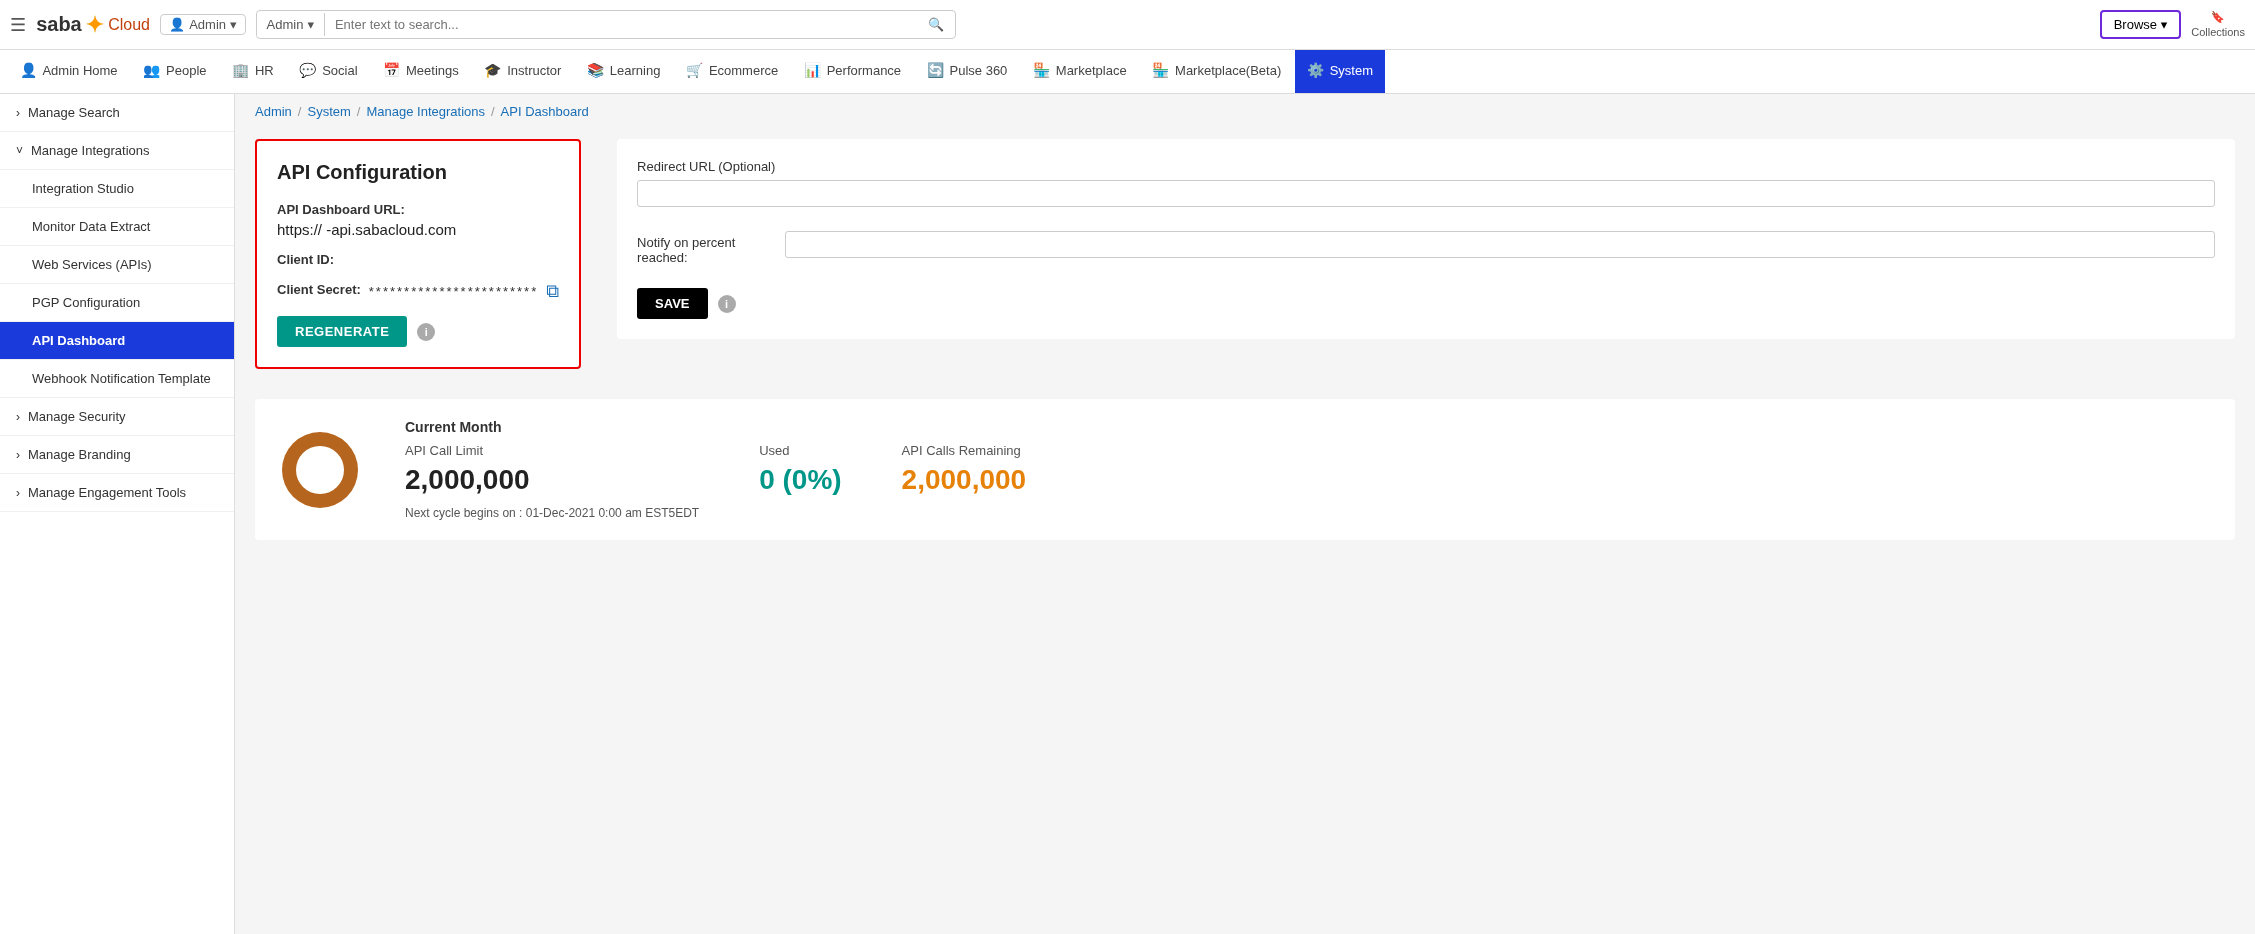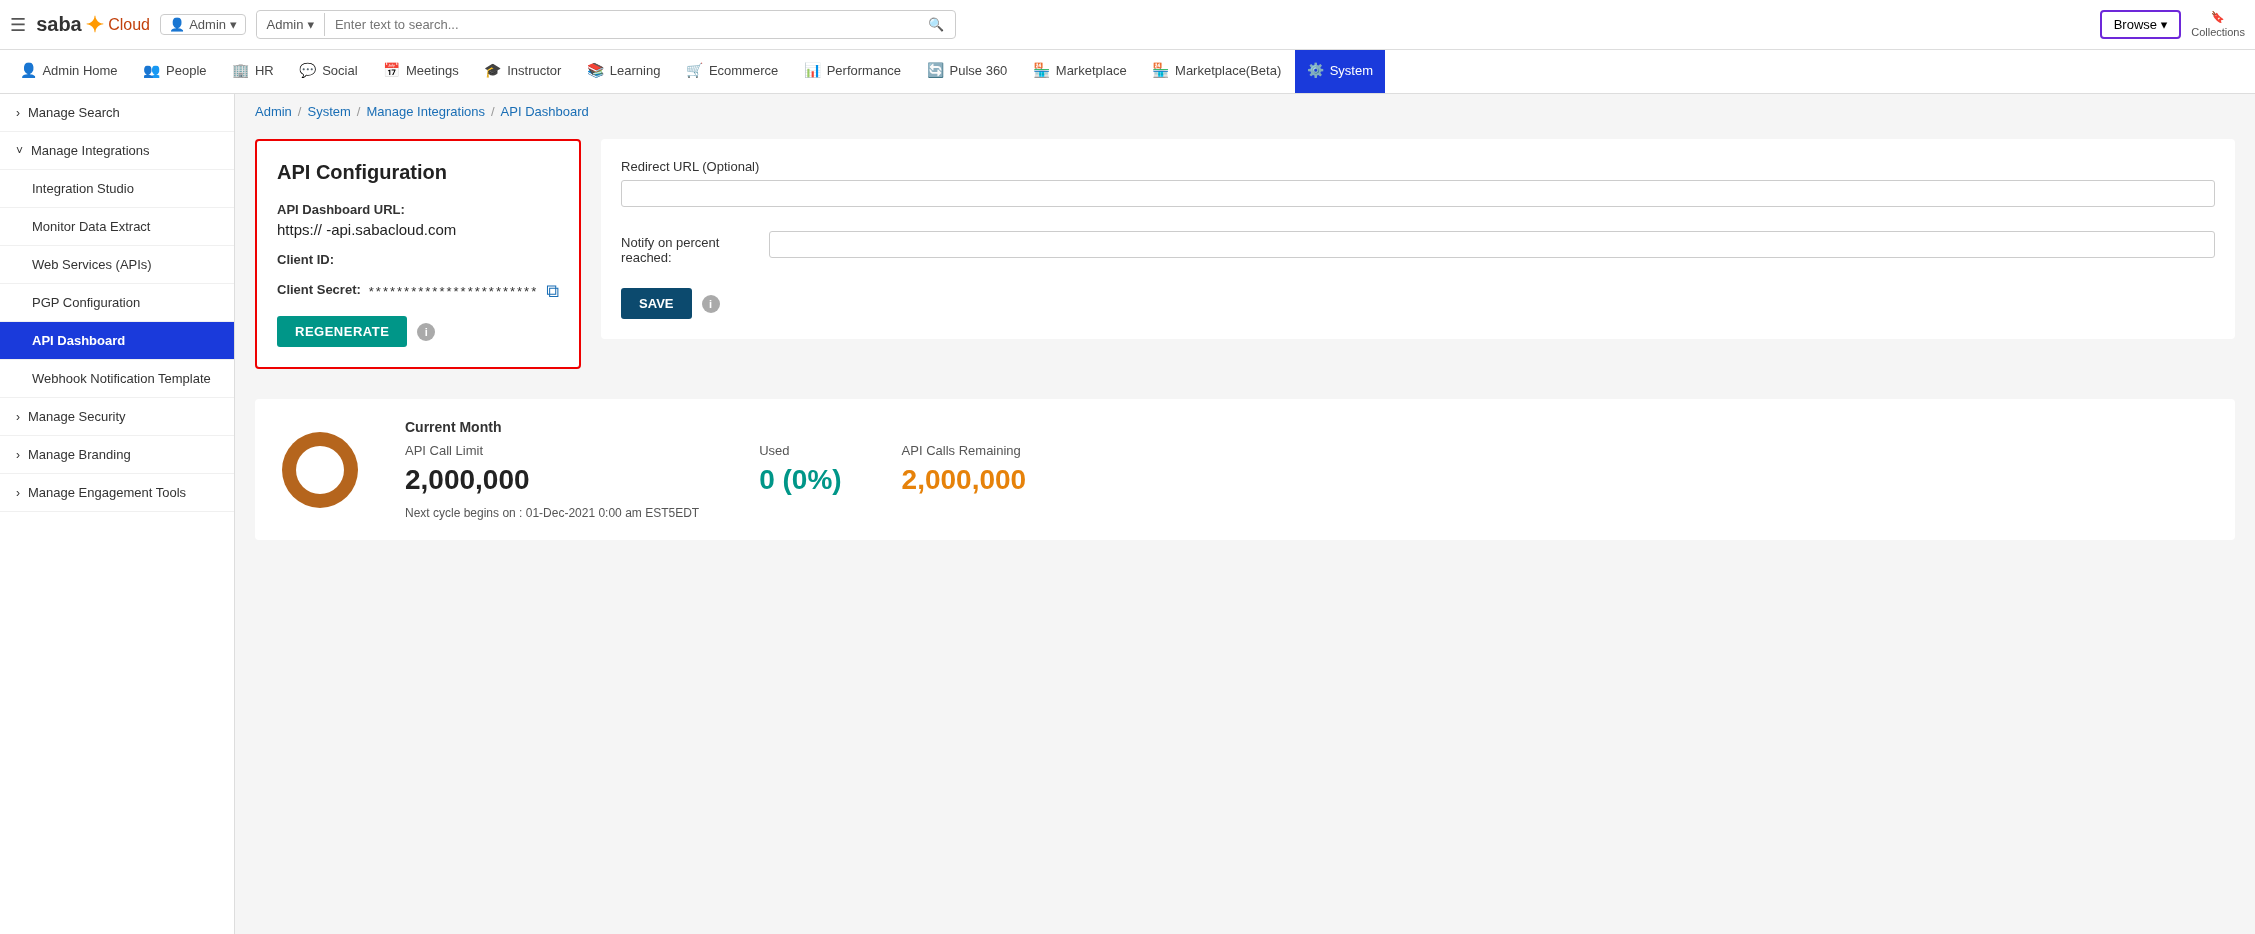--- a/index.html
+++ b/index.html
@@ -145,34 +145,34 @@
       letter-spacing: 0.5px;
     }
     .info-icon {
       display: inline-flex; align-items: center; justify-content: center;
       width: 18px; height: 18px; border-radius: 50%;
       background: #aaa; color: #fff; font-size: 11px;
       cursor: pointer; font-weight: bold;
     }
 
     
-    .two-column { display: flex; gap: 20px; align-items: flex-start; }
+    .two-column { display: flex; gap: 36px; align-items: flex-start; }
     .right-panel { flex: 1; background: #fff; border-radius: 4px; padding: 20px; }
     .right-panel .field-label { font-size: 13px; color: #333; margin-bottom: 6px; }
     .right-panel input[type="text"] {
       border: 1px solid #ccc; border-radius: 3px;
       padding: 5px 8px; font-size: 13px; width: 100%; margin-bottom: 16px;
     }
     .notify-row { display: flex; align-items: center; gap: 10px; }
     .notify-input {
       border: 1px solid #ccc; border-radius: 3px;
       padding: 5px 8px; font-size: 13px; width: 60px;
     }
     .save-btn {
-      background: #0c4a6e; color: #fff;
+      background: #000000; color: #fff;
       border: none; border-radius: 3px;
       padding: 8px 18px; font-size: 13px;
       font-weight: bold; cursor: pointer;
     }
 
     
     .api-usage-section { background: #fff; border-radius: 4px; padding: 20px; margin-top: 10px; }
     .api-usage-header {
       display: flex; align-items: center; justify-content: space-between;
       margin-bottom: 16px;

